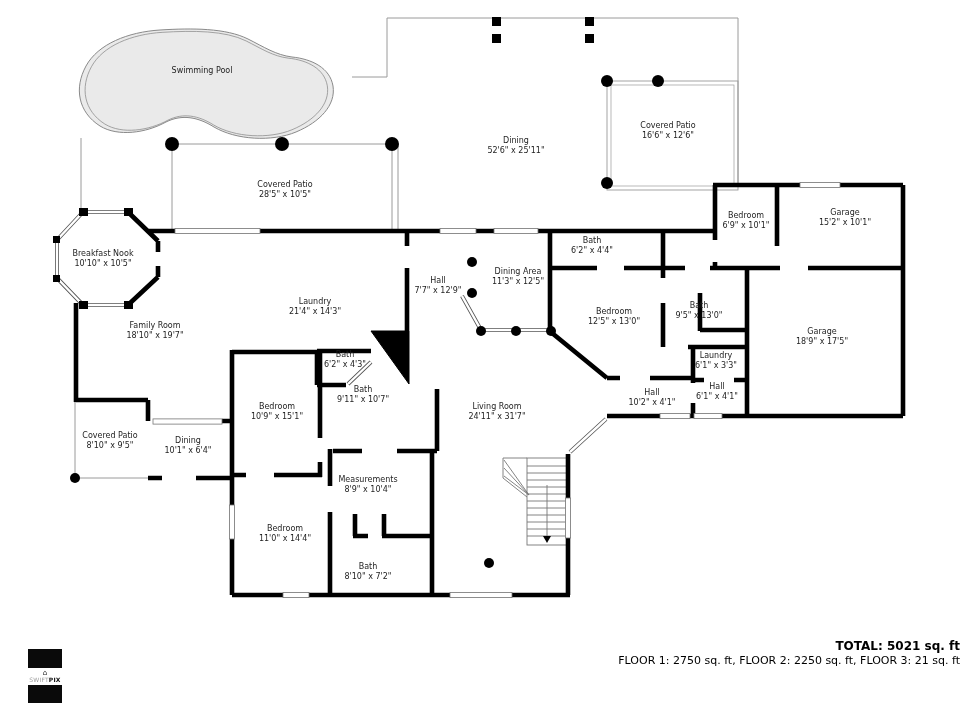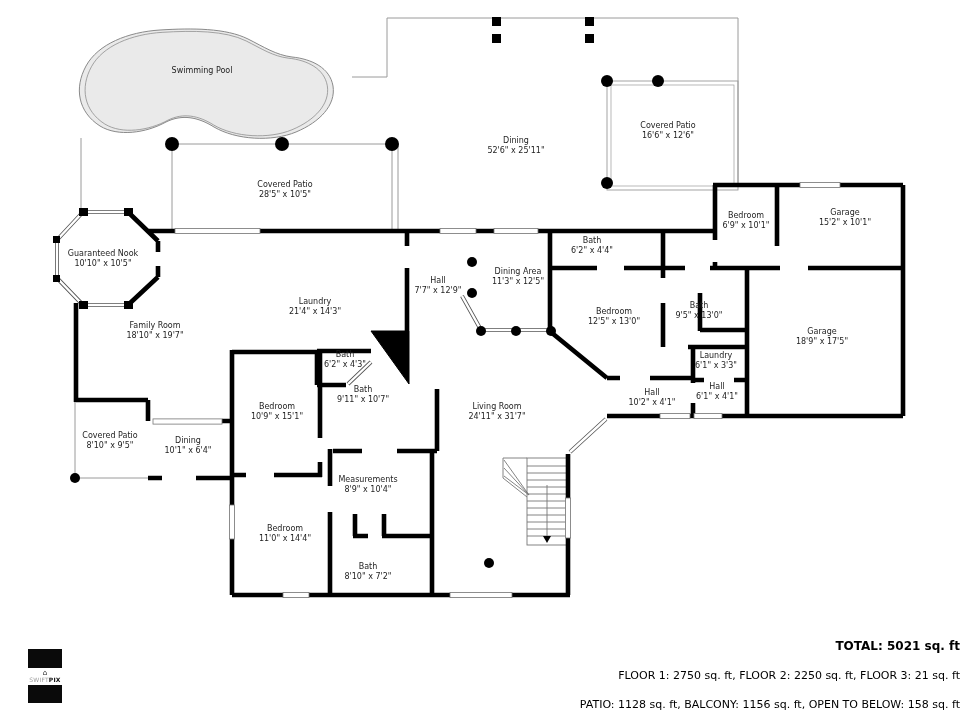--- a/index.html
+++ b/index.html
@@ -4,21 +4,21 @@
 <style>
   html,body{margin:0;padding:0;background:#fff;width:960px;height:720px;overflow:hidden;}
   #plan{position:relative;width:960px;height:720px;font-family:"DejaVu Sans",sans-serif;}
   #plan svg{position:absolute;left:0;top:0;}
   .lbl{position:absolute;transform:translate(-50%,-50%);text-align:center;
        font:8px "DejaVu Sans",sans-serif;color:#1d1d1d;white-space:nowrap;line-height:1.3;z-index:5;}
   .lbl span{display:block;}
   .lbl span:empty{display:none;}
   .footer{position:absolute;left:0;right:0;top:639px;text-align:right;color:#000;z-index:6;}
   .f-total{font:bold 12px "DejaVu Sans",sans-serif;}
-  .f-line{font:11px "DejaVu Sans",sans-serif;margin-top:16px;}
+  .f-line{font:11px "DejaVu Sans",sans-serif;margin-top:1px;}
   .f-disc{font:7.5px "DejaVu Sans",sans-serif;color:#2b2b2b;margin-top:9px;}
   .logo{position:absolute;left:28px;top:649px;width:34px;z-index:6;}
   .logo .blk{width:34px;background:#0a0a0a;}
   .logo .band{width:34px;height:17px;background:#fff;display:flex;flex-direction:column;
               align-items:center;justify-content:center;}
   .logo .band .hicon{font:7px "DejaVu Sans",sans-serif;line-height:6px;color:#111;}
   .logo .band .brand{font:6px "DejaVu Sans",sans-serif;line-height:7px;letter-spacing:.2px;}
   .logo .band .sw{color:#9a9a9a;}
   .logo .band .px{color:#0a0a0a;font-weight:bold;}
 </style>
@@ -155,21 +155,21 @@
     </div>
   <div class="lbl" style="left:845px;top:218px">
       <span>Garage</span>
       <span>15'2" x 10'1"</span>
     </div>
   <div class="lbl" style="left:592px;top:246px">
       <span>Bath</span>
       <span>6'2" x 4'4"</span>
     </div>
   <div class="lbl" style="left:103px;top:259px">
-      <span>Guaranteed Nook</span>
+      <span>Breakfast Nook</span>
       <span>10'10" x 10'5"</span>
     </div>
   <div class="lbl" style="left:518px;top:277px">
       <span>Dining Area</span>
       <span>11'3" x 12'5"</span>
     </div>
   <div class="lbl" style="left:438px;top:286px">
       <span>Hall</span>
       <span>7'7" x 12'9"</span>
     </div>
@@ -238,21 +238,20 @@
       <span>11'0" x 14'4"</span>
     </div>
   <div class="lbl" style="left:368px;top:572px">
       <span>Bath</span>
       <span>8'10" x 7'2"</span>
     </div>
 
   <div class="footer">
     <div class="f-total">TOTAL: 5021 sq. ft</div>
     <div class="f-line">FLOOR 1: 2750 sq. ft, FLOOR 2: 2250 sq. ft, FLOOR 3: 21 sq. ft</div>
-    <div class="f-line">PATIO: 1128 sq. ft, BALCONY: 1156 sq. ft, OPEN TO BELOW: 158 sq. ft</div>
   </div>
 
   <div class="logo">
     <div class="blk" style="height:19px"></div>
     <div class="band">
       <span class="hicon">⌂</span>
       <span class="brand"><span class="sw">SWIFT</span><span class="px">PIX</span></span>
     </div>
     <div class="blk" style="height:18px"></div>
   </div>

